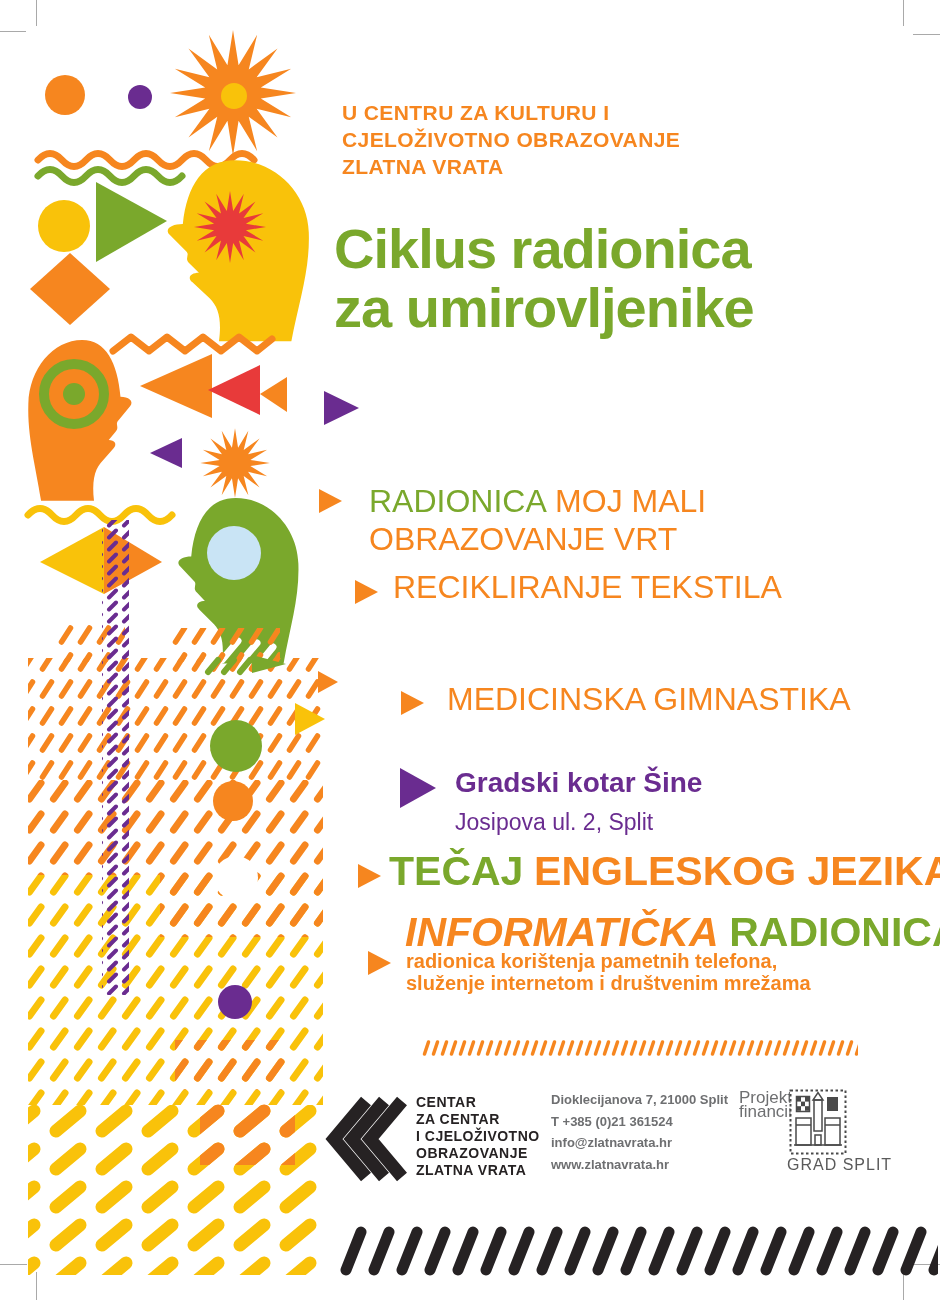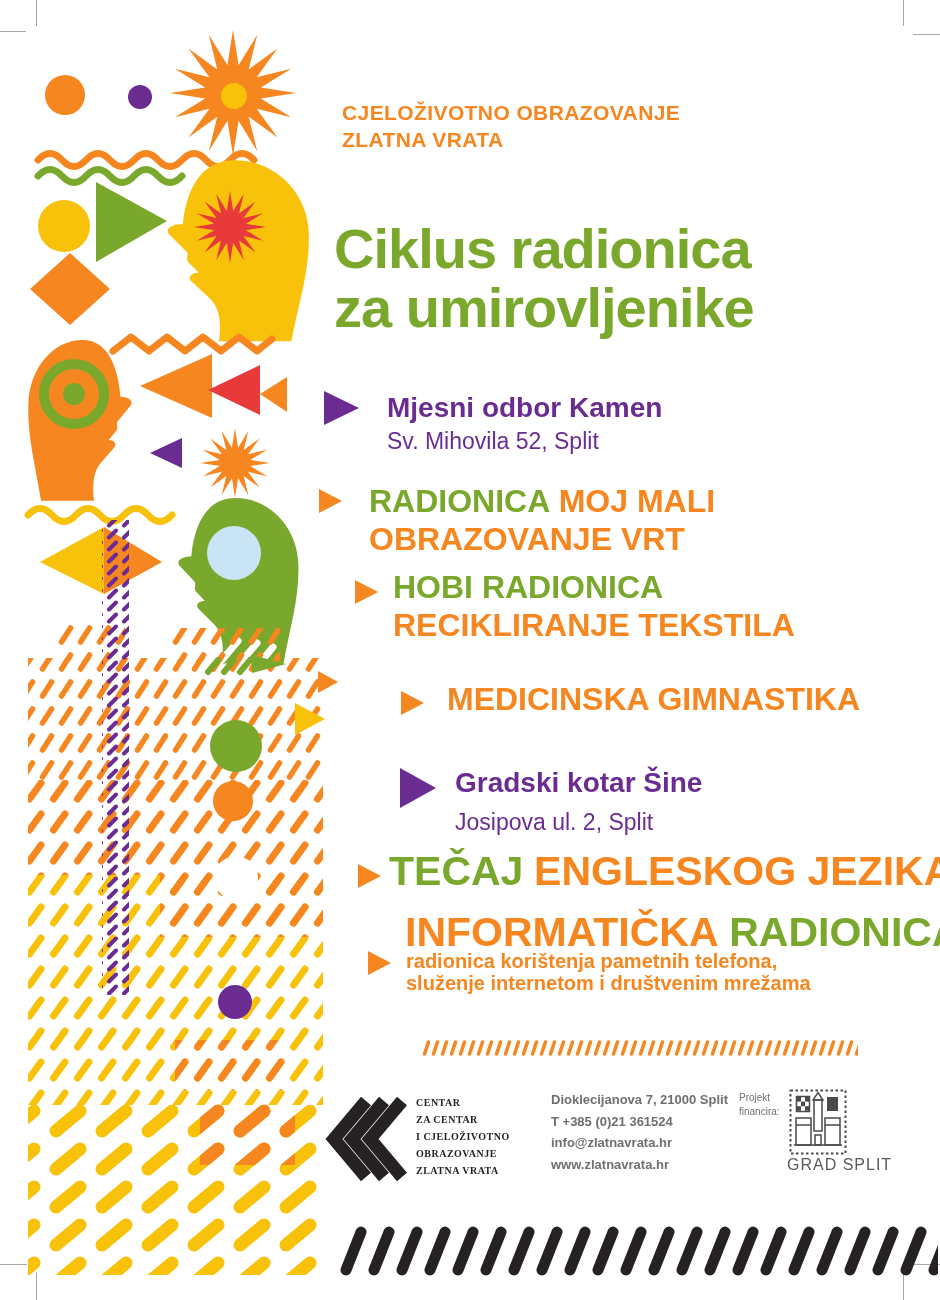--- a/index.html
+++ b/index.html
@@ -22,32 +22,32 @@
   
   .arr-p{width:0;height:0;border-top:17px solid transparent;border-bottom:17px solid transparent;
          border-left:35px solid var(--purple);}
   .arr-p.big{border-top-width:20px;border-bottom-width:20px;border-left-width:36px;}
   .arr-o{width:0;height:0;border-top:12px solid transparent;border-bottom:12px solid transparent;
          border-left:23px solid var(--orange);}
   
   .venue-name{font-size:28px; font-weight:bold; color:var(--purple); line-height:32px; white-space:nowrap;}
   .venue-addr{font-size:23px; color:var(--purple); line-height:26px; margin-top:4px; white-space:nowrap;}
   
-  .caps{font-weight:bold; font-size:32px; line-height:38px; white-space:nowrap;}
+  .caps{font-weight:normal; font-size:32px; line-height:38px; white-space:nowrap;}
   .caps-lg{font-weight:bold; font-size:41px; line-height:38px; white-space:nowrap;}
   .c-g{color:var(--green); margin-right:.26em;}
   .c-o{color:var(--orange);}
-  .c-o1{color:var(--orange); margin-right:.26em;}
+  .c-o1{color:var(--orange); margin-right:.26em;font-style:italic;}
   .c-g2{color:var(--green);}
   .desc{font-size:20px; font-weight:bold; color:var(--orange); line-height:22px; white-space:nowrap;}
   
-  .logo-text{font-family:Liberation Serif, serif; font-weight:bold; color:var(--ink);
-             font-size:10px; line-height:17px; letter-spacing:.5px; white-space:nowrap;}
+  .logo-text{font-family:Liberation Sans, sans-serif; font-weight:bold; color:var(--ink);
+             font-size:14px; line-height:17px; letter-spacing:.5px; white-space:nowrap;}
   .contact{font-size:13px; color:var(--gray); line-height:21.5px; white-space:nowrap;font-weight:bold;}
-  .funding{font-size:10px; color:var(--gray); line-height:14px; white-space:nowrap;}
+  .funding{font-size:17px; color:var(--gray); line-height:14px; white-space:nowrap;}
   .stamp-cap{font-size:16px; color:#5a5a5a; letter-spacing:1px; white-space:nowrap;}
 </style>
 </head>
 <body>
 
 <div class="poster">
 
   <svg class="abs" style="left:0;top:0" width="340" height="1300" viewBox="0 0 340 1300" aria-hidden="true">
     <defs>
       <polygon id="star16" points="60,0 26.5,5.3 55.4,23 22.5,15 42.4,42.4 15,22.5 23,55.4 5.3,26.5 0,60 -5.3,26.5 -23,55.4 -15,22.5 -42.4,42.4 -22.5,15 -55.4,23 -26.5,5.3 -60,0 -26.5,-5.3 -55.4,-23 -22.5,-15 -42.4,-42.4 -15,-22.5 -23,-55.4 -5.3,-26.5 0,-60 5.3,-26.5 23,-55.4 15,-22.5 42.4,-42.4 22.5,-15 55.4,-23 26.5,-5.3"></polygon>
@@ -141,45 +141,41 @@
   <div class="crop" style="left:36px;top:0;width:1px;height:26px"></div>
   <div class="crop" style="left:0;top:31px;width:26px;height:1px"></div>
   <div class="crop" style="left:903px;top:0;width:1px;height:26px"></div>
   <div class="crop" style="left:913px;top:34px;width:27px;height:1px"></div>
   <div class="crop" style="left:0;top:1264px;width:27px;height:1px"></div>
   <div class="crop" style="left:36px;top:1272px;width:1px;height:28px"></div>
   <div class="crop" style="left:913px;top:1264px;width:27px;height:1px"></div>
   <div class="crop" style="left:903px;top:1272px;width:1px;height:28px"></div>
 
   <div class="abs hdr">
+    <div>U CENTRU ZA KULTURU I</div>
     <div>CJELOŽIVOTNO OBRAZOVANJE</div>
     <div>ZLATNA VRATA</div>
   </div>
   <div class="abs title">
     <div>Ciklus radionica</div>
     <div>za umirovljenike</div>
   </div>
 
   <div class="abs arr-p" style="left:324px;top:391px"></div>
-  <div class="abs" style="left:387px;top:392px">
-    <div class="venue-name">Mjesni odbor Kamen</div>
-    <div class="venue-addr">Sv. Mihovila 52, Split</div>
-  </div>
 
   <div class="abs arr-o" style="left:319px;top:489px"></div>
   <div class="abs caps" style="left:369px;top:482px">
     <div>
       <span class="c-g">RADIONICA</span><span class="c-o">MOJ MALI</span>
     </div>
     <div class="c-o">OBRAZOVANJE VRT</div>
   </div>
 
   <div class="abs arr-o" style="left:355px;top:580px"></div>
   <div class="abs caps" style="left:393px;top:568px">
-    <div class="c-g">HOBI RADIONICA</div>
     <div class="c-o">RECIKLIRANJE TEKSTILA</div>
   </div>
 
   <div class="abs arr-o" style="left:401px;top:691px"></div>
   <div class="abs caps c-o" style="left:447px;top:680px">MEDICINSKA GIMNASTIKA</div>
 
   <div class="abs arr-p big" style="left:400px;top:768px"></div>
   <div class="abs" style="left:455px;top:767px">
     <div class="venue-name">Gradski kotar Šine</div>
     <div class="venue-addr" style="margin-top:10px">Josipova ul. 2, Split</div>

